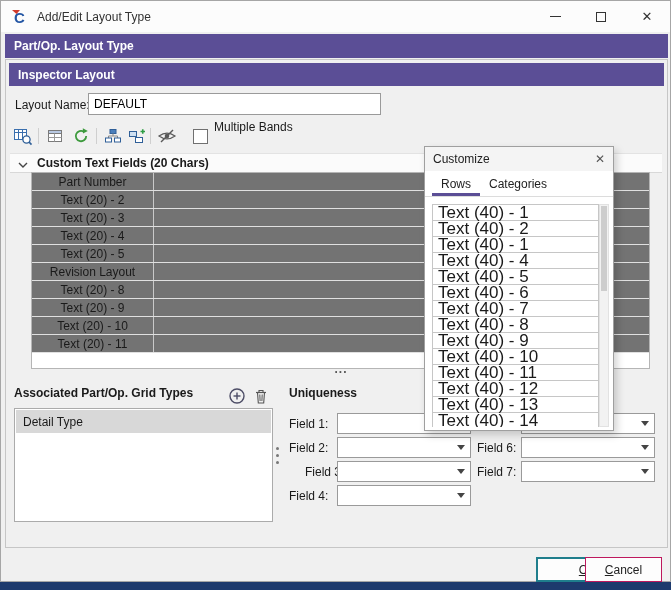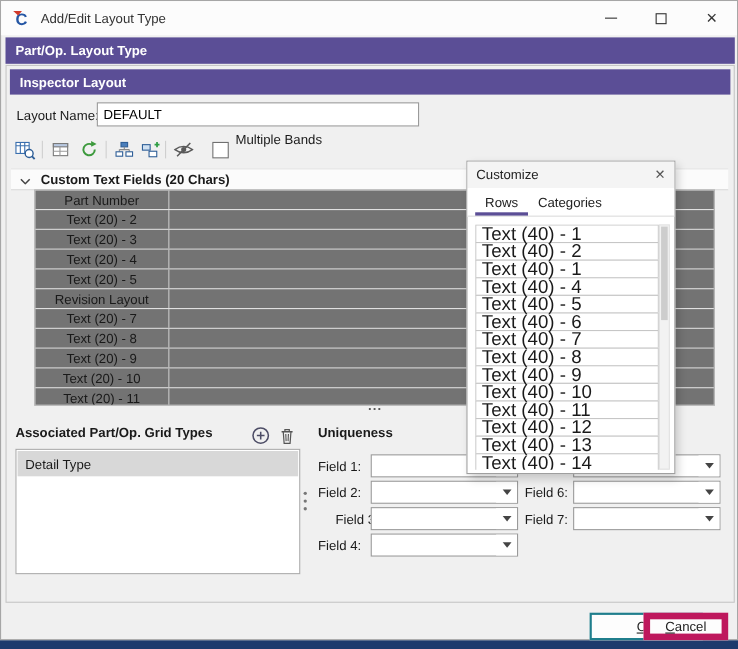--- a/index.html
+++ b/index.html
@@ -47,21 +47,21 @@
   .listbox { position:absolute; left:13px; top:407px; width:259px; height:114px; border:1px solid #ababab; background:#fff; padding:1px; }
   .listitem { height:23px; background:#d8d8d8; display:flex; align-items:center; padding-left:7px; }
 
   .vdots { position:absolute; left:272px; top:446px; width:8px; }
   .vdot { width:3px; height:3px; border-radius:50%; background:#777; margin:0 auto 4px; }
 
   .combo { position:absolute; width:134px; height:21px; border:1px solid #9a9a9a; background:#fff; }
   .combo-btn { position:absolute; right:0; top:0; width:19px; height:100%; display:flex; align-items:center; justify-content:center; background:#fff; }
   .combo-arrow { width:0; height:0; border-left:4px solid transparent; border-right:4px solid transparent; border-top:5px solid #444; }
 
-  .btn { position:absolute; height:25px; background:#fdfdfd; border:6px solid #be185d; display:flex; align-items:center; justify-content:center; color:#222; }
+  .btn { position:absolute; height:25px; background:#fdfdfd; border:1px solid #be185d; display:flex; align-items:center; justify-content:center; color:#222; }
   .btn.ok { border:2px solid #1f7e8c; }
   .btn-label { display:block; }
   .btn-label::first-letter { text-decoration: underline; }
 
   .cust { position:absolute; left:424px; top:146px; width:190px; height:285px; background:#fff; border:1px solid #9f9f9f;
     box-shadow:3px 4px 8px rgba(0,0,0,0.18); z-index:10; }
   .cust-title { height:24px; background:#f4f4f4; display:flex; align-items:center; padding:0 8px; color:#222; }
   .cust-close { margin-left:auto; color:#555; font-size:12px; }
   .cust-tabs { display:flex; padding-left:7px; height:26px; border-bottom:1px solid #dcdcdc; background:#fff; align-items:stretch; }
   .cust-tab { padding:6px 9px 0; color:#222; }
@@ -206,26 +206,20 @@
           <div class="tcell-value"></div>
         </div>
       <div class="trow">
           <div class="tcell-label">
             <span>Revision Layout</span>
           </div>
           <div class="tcell-value"></div>
         </div>
       <div class="trow">
           <div class="tcell-label">
-            <span>Text (20) - 7</span>
-          </div>
-          <div class="tcell-value"></div>
-        </div>
-      <div class="trow">
-          <div class="tcell-label">
             <span>Text (20) - 8</span>
           </div>
           <div class="tcell-value"></div>
         </div>
       <div class="trow">
           <div class="tcell-label">
             <span>Text (20) - 9</span>
           </div>
           <div class="tcell-value"></div>
         </div>

